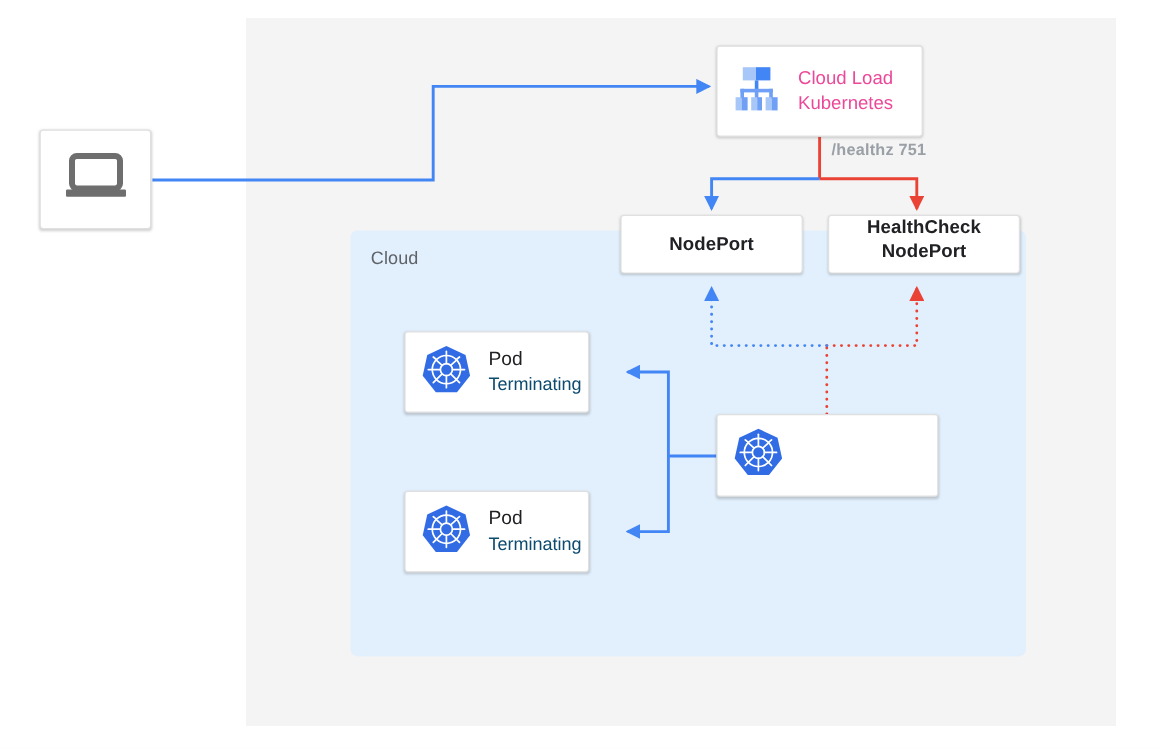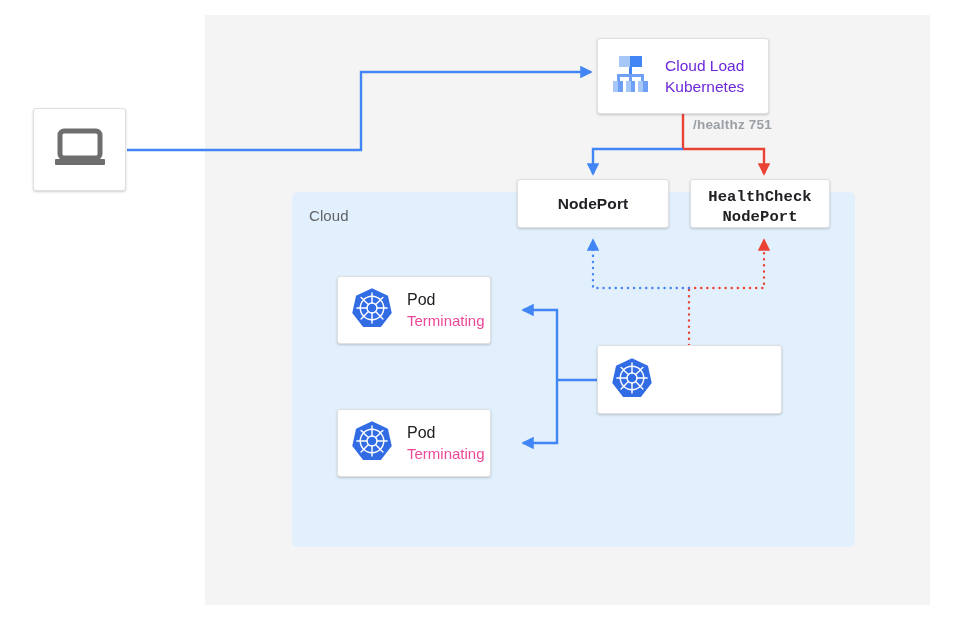--- a/index.html
+++ b/index.html
@@ -67,44 +67,43 @@
     left: 597px;
     top: 38px;
     width: 172px;
     height: 76px;
     display: flex;
     align-items: center;
     padding-left: 10px;
   }
   .clb-text {
     font-size: 15.5px;
-    color: #6d28d9;
+    color: #ec4899;
     line-height: 21px;
     margin-left: 11px;
     white-space: nowrap;
   }
   
   .card-nodeport {
     left: 517px;
     top: 179px;
     width: 152px;
     height: 49px;
     display: flex;
     align-items: center;
     justify-content: center;
   }
   .card-hcnodeport {
     left: 690px;
     top: 179px;
-    width: 140px;
+    width: 160px;
     height: 49px;
     display: flex;
-    align-items: flex-end;
+    align-items: flex-start;
     justify-content: center;
-    font-family: Liberation Mono, monospace;
   }
   .np-text {
     font-size: 15.5px;
     font-weight: bold;
     color: #202124;
     text-align: center;
     line-height: 20px;
     letter-spacing: 0.1px;
   }
   
@@ -130,21 +129,21 @@
   }
   .entity-text { margin-left: 14px; }
   .entity-title {
     font-size: 16px;
     color: #202124;
     line-height: 20px;
     white-space: nowrap;
   }
   .entity-sub {
     font-size: 15px;
-    color: #ec4899;
+    color: #0c4a6e;
     line-height: 21px;
     white-space: nowrap;
   }
   .healthz-label {
     position: absolute;
     left: 693px;
     top: 117px;
     font-size: 13.5px;
     font-weight: bold;
     color: #9aa0a6;

